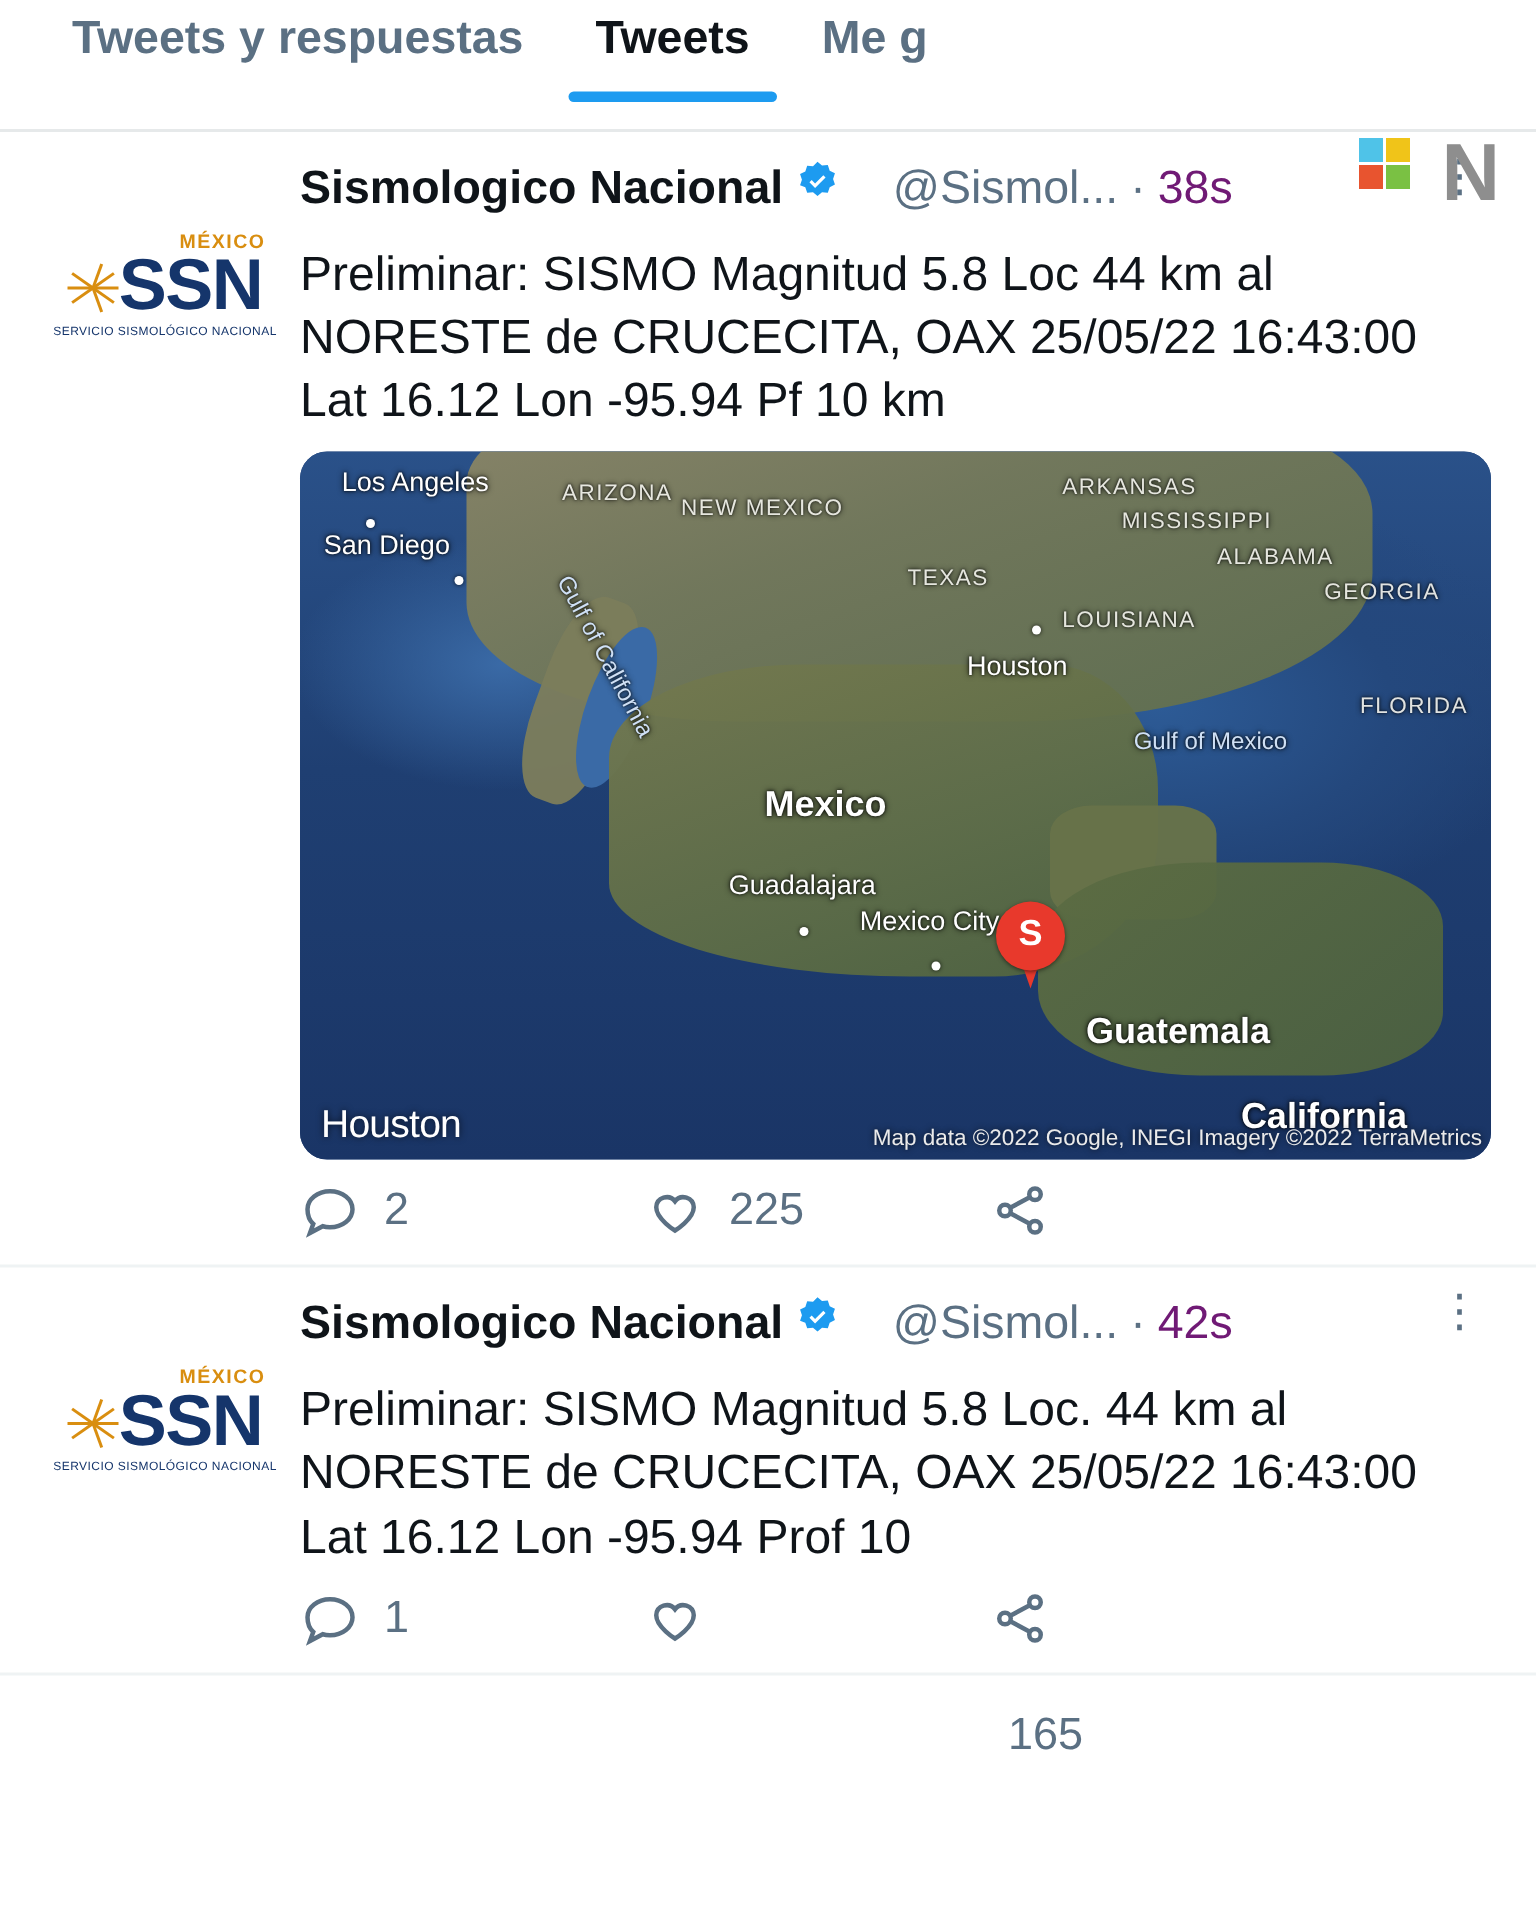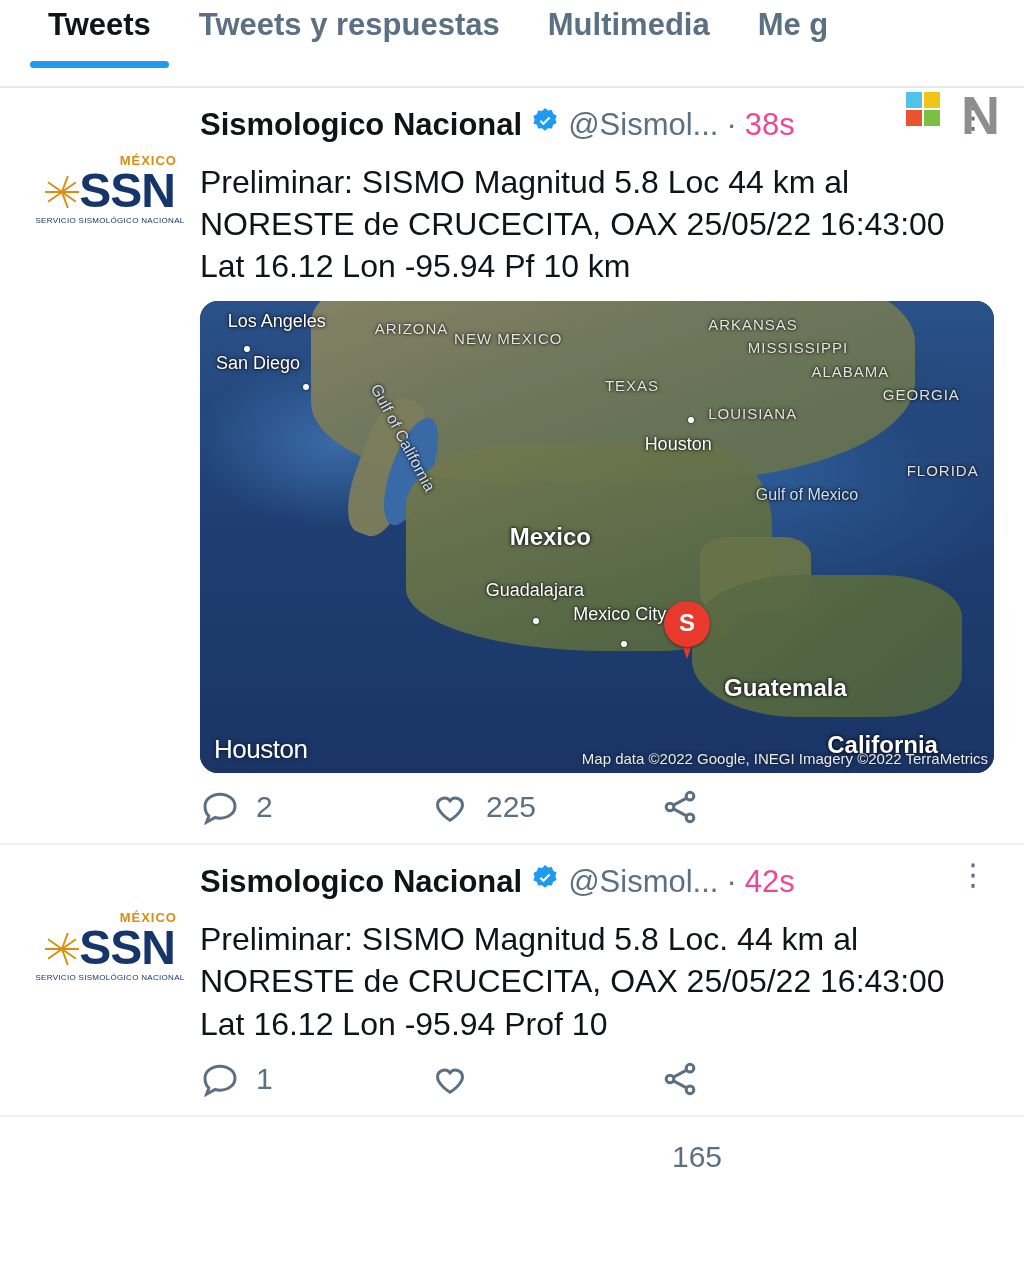--- a/index.html
+++ b/index.html
@@ -131,27 +131,28 @@
   }
   .verified {
     margin: 0 8px;
     width: 30px;
     height: 30px;
     flex: 0 0 30px;
   }
   .handle {
     color: #5b7083;
     font-weight: normal;
+    margin-left: 27px;
   }
   .dot-sep {
     color: #5b7083;
     margin: 0 8px;
   }
   .timestamp {
-    color: #ec4899;
+    color: #701a75;
   }
   .more-btn {
     margin-left: auto;
     color: #5b7083;
     font-size: 30px;
     line-height: 0.8;
     letter-spacing: 0;
     padding: 0 6px 0 14px;
     cursor: pointer;
   }
@@ -370,29 +371,26 @@
   .floating-count {
     position: absolute;
     font-size: 28px;
     color: #5b7083;
   }
 </style>
 </head>
 <body>
 
 <div class="tabbar">
+  <div class="tab">
+    <span>Tweets y respuestas</span>
+  </div>
   <div class="tab active">
     <span>Tweets</span>
     <div class="underline"></div>
-  </div>
-  <div class="tab">
-    <span>Tweets y respuestas</span>
-  </div>
-  <div class="tab">
-    <span>Multimedia</span>
   </div>
   <div class="tab">
     <span>Me g</span>
   </div>
 </div>
 
 <div class="tweet">
   <div class="avatar-col">
     <div class="ssn-logo">
       <div class="ssn-mexico">MÉXICO</div>

